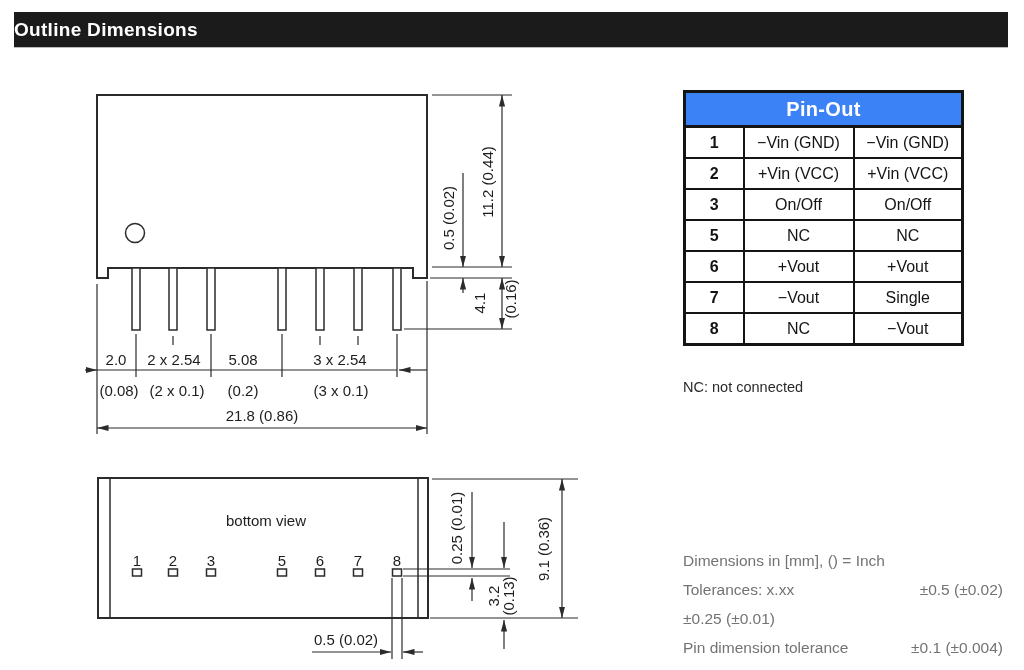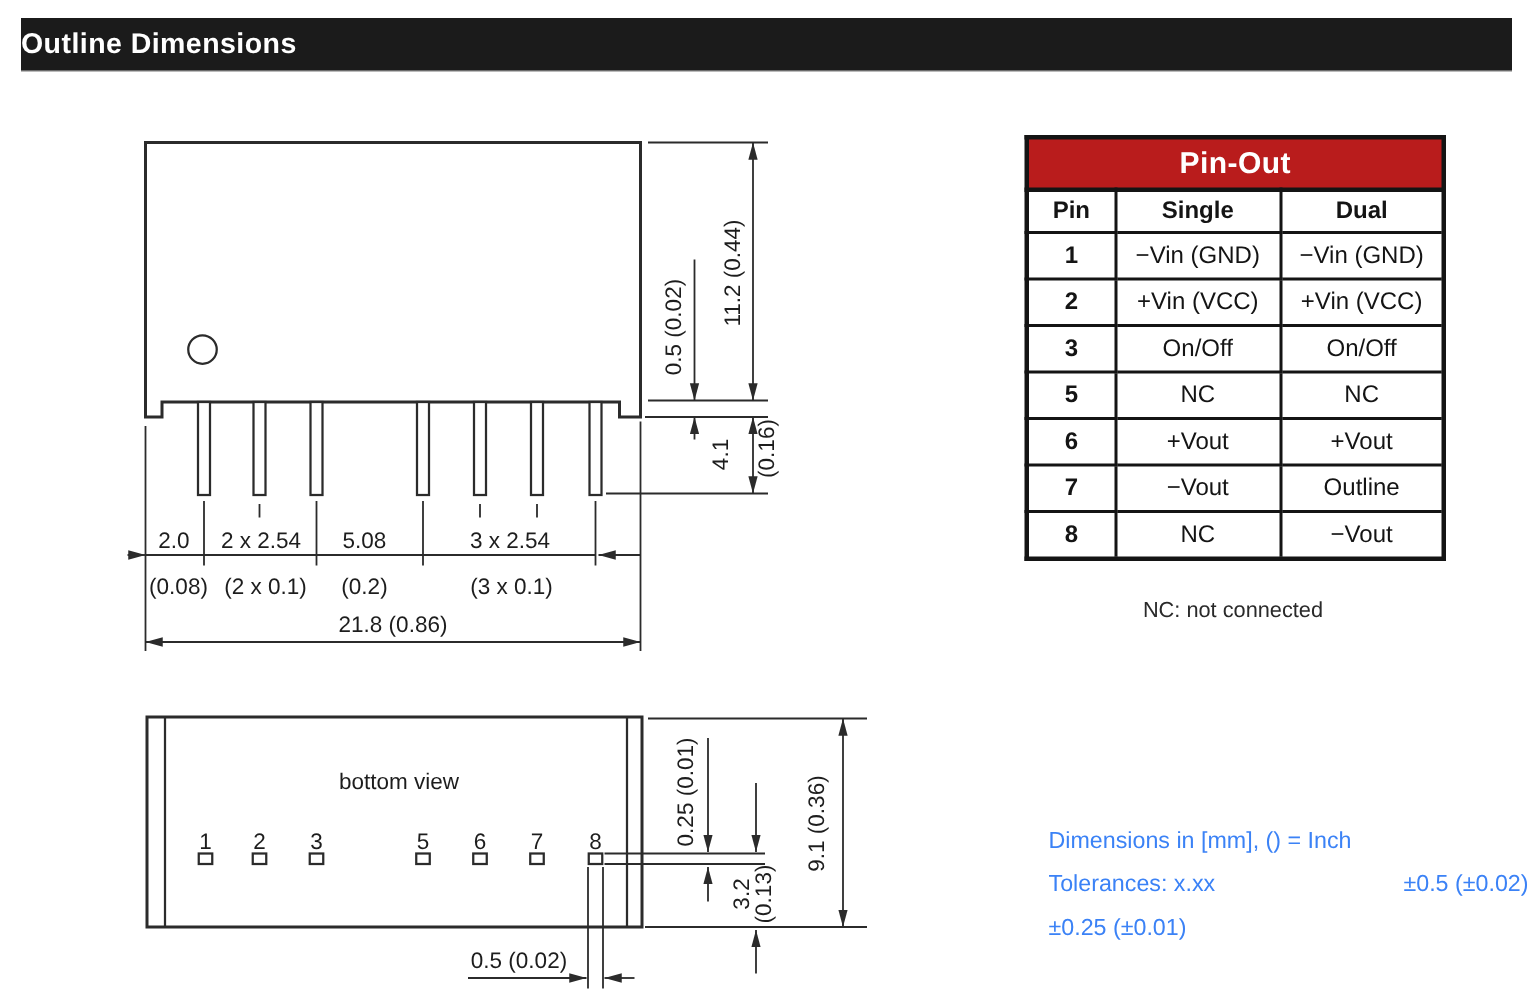--- a/index.html
+++ b/index.html
@@ -23,32 +23,32 @@
   svg .dim{stroke:#2b2b2b;stroke-width:1.2;fill:none;}
   svg .arrfill{fill:#2b2b2b;}
 
   .pinout-wrap{position:absolute;left:683px;top:90px;}
   table.pinout{border-collapse:collapse;table-layout:fixed;width:278px;}
   table.pinout th,table.pinout td{
     border:2px solid #141414;text-align:center;vertical-align:middle;
     font-size:16px;padding:0;height:29px;color:#141414;
   }
   table.pinout .title-row th{
-    background:#b91c1c;color:#fff;font-size:20px;font-weight:bold;
+    background:#3b82f6;color:#fff;font-size:20px;font-weight:bold;
     height:32px;letter-spacing:.3px;border:3px solid #141414;
   }
   table.pinout .head-row th{font-weight:bold;height:26px;}
   table.pinout td.pin-col{font-weight:bold;}
   table.pinout{border:3px solid #141414;}
 
   .nc-note{
-    position:absolute;left:683px;top:379px;width:278px;text-align:center;
-    font-size:14.5px;color:#2a2a2a;margin-top:20px;
-  }
-  .notes{position:absolute;left:699px;top:546px;width:320px;font-size:15.5px;color:#3b82f6;}
+    position:absolute;left:683px;top:379px;width:278px;
+    font-size:14.5px;color:#2a2a2a;
+  }
+  .notes{position:absolute;left:683px;top:546px;width:320px;font-size:15.5px;color:#737373;}
   .notes .nrow{display:flex;justify-content:space-between;line-height:29px;height:29px;}
   .notes .nrow .lab{text-align:left;}
   .notes .nrow .val{}
 </style>
 </head>
 <body>
 
 <div class="topbar">
   <span>Outline Dimensions</span>
 </div>
@@ -174,25 +174,20 @@
   <table class="pinout">
     <colgroup>
         <col style="width:59px">
         <col style="width:110px">
         <col style="width:109px">
       </colgroup>
     <tbody>
         <tr class="title-row">
       <th colspan="3">Pin-Out</th>
     </tr>
-    <tr class="head-row">
-      <th>Pin</th>
-      <th>Single</th>
-      <th>Dual</th>
-    </tr>
     <tr>
       <td class="pin-col">1</td>
       <td>−Vin (GND)</td>
       <td>−Vin (GND)</td>
     </tr>
     <tr>
       <td class="pin-col">2</td>
       <td>+Vin (VCC)</td>
       <td>+Vin (VCC)</td>
     </tr>
@@ -207,21 +202,21 @@
       <td>NC</td>
     </tr>
     <tr>
       <td class="pin-col">6</td>
       <td>+Vout</td>
       <td>+Vout</td>
     </tr>
     <tr>
       <td class="pin-col">7</td>
       <td>−Vout</td>
-      <td>Outline</td>
+      <td>Single</td>
     </tr>
     <tr>
       <td class="pin-col">8</td>
       <td>NC</td>
       <td>−Vout</td>
     </tr>
   </tbody>
     </table>
 </div>
 
@@ -231,13 +226,17 @@
   <div class="nrow">
     <span class="lab">Dimensions in [mm], () = Inch</span>
   </div>
   <div class="nrow">
     <span class="lab">Tolerances: x.xx</span>
     <span class="val">±0.5 (±0.02)</span>
   </div>
   <div class="nrow">
     <span class="val">±0.25 (±0.01)</span>
   </div>
+  <div class="nrow">
+    <span class="lab">Pin dimension tolerance</span>
+    <span class="val">±0.1 (±0.004)</span>
+  </div>
 </div>
 
 </body></html>

